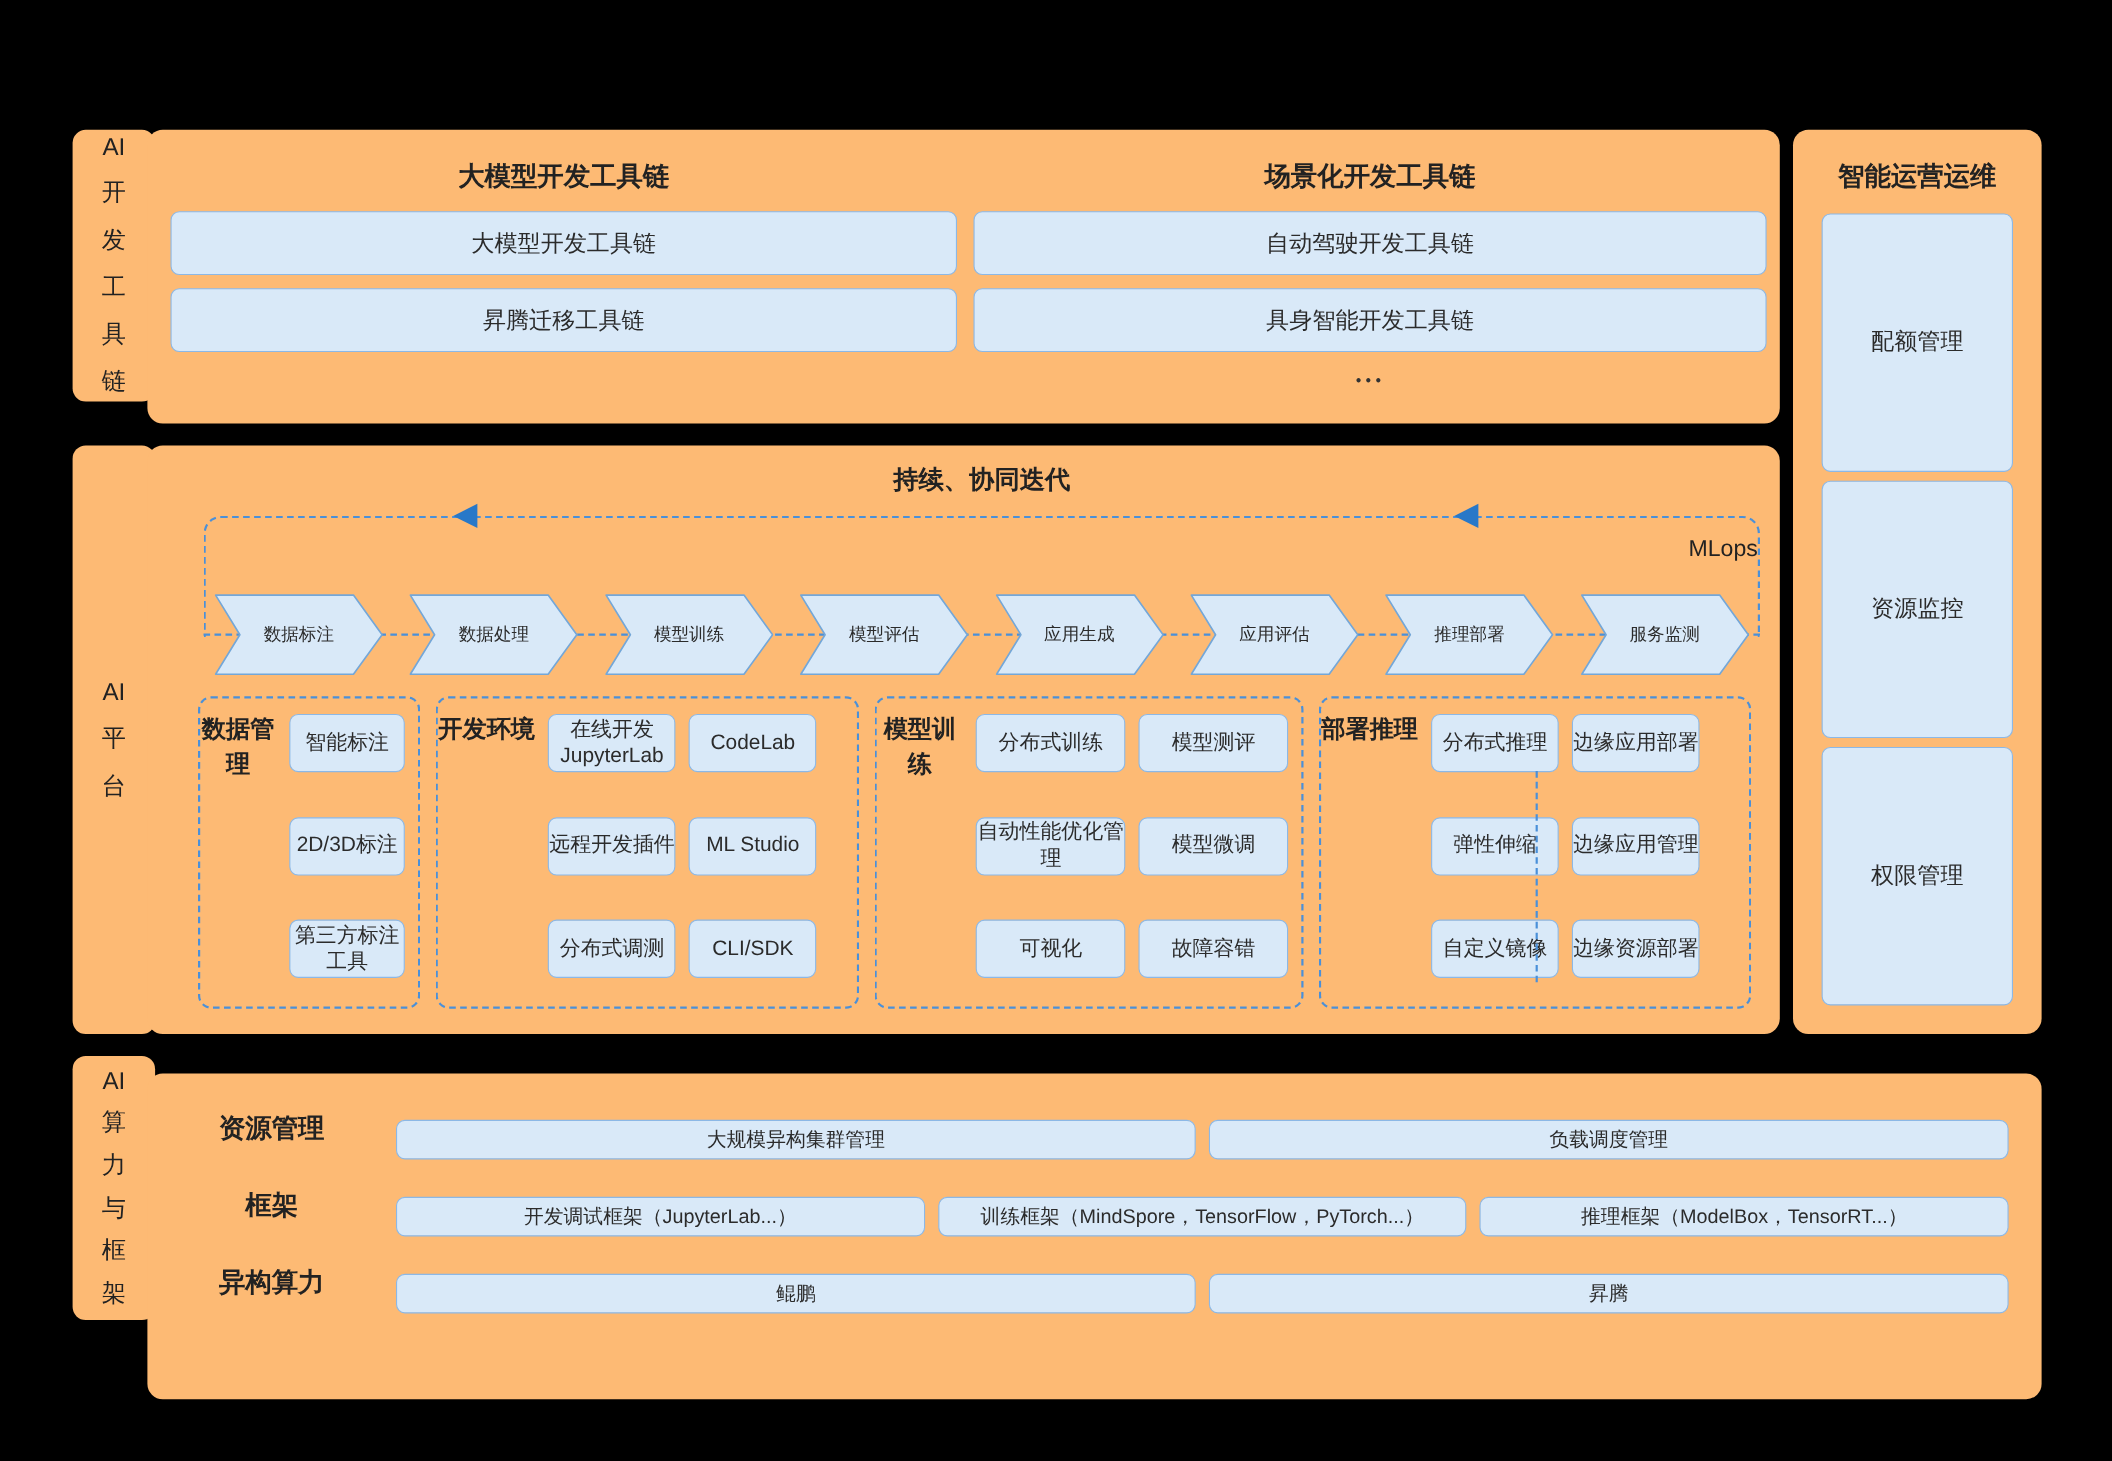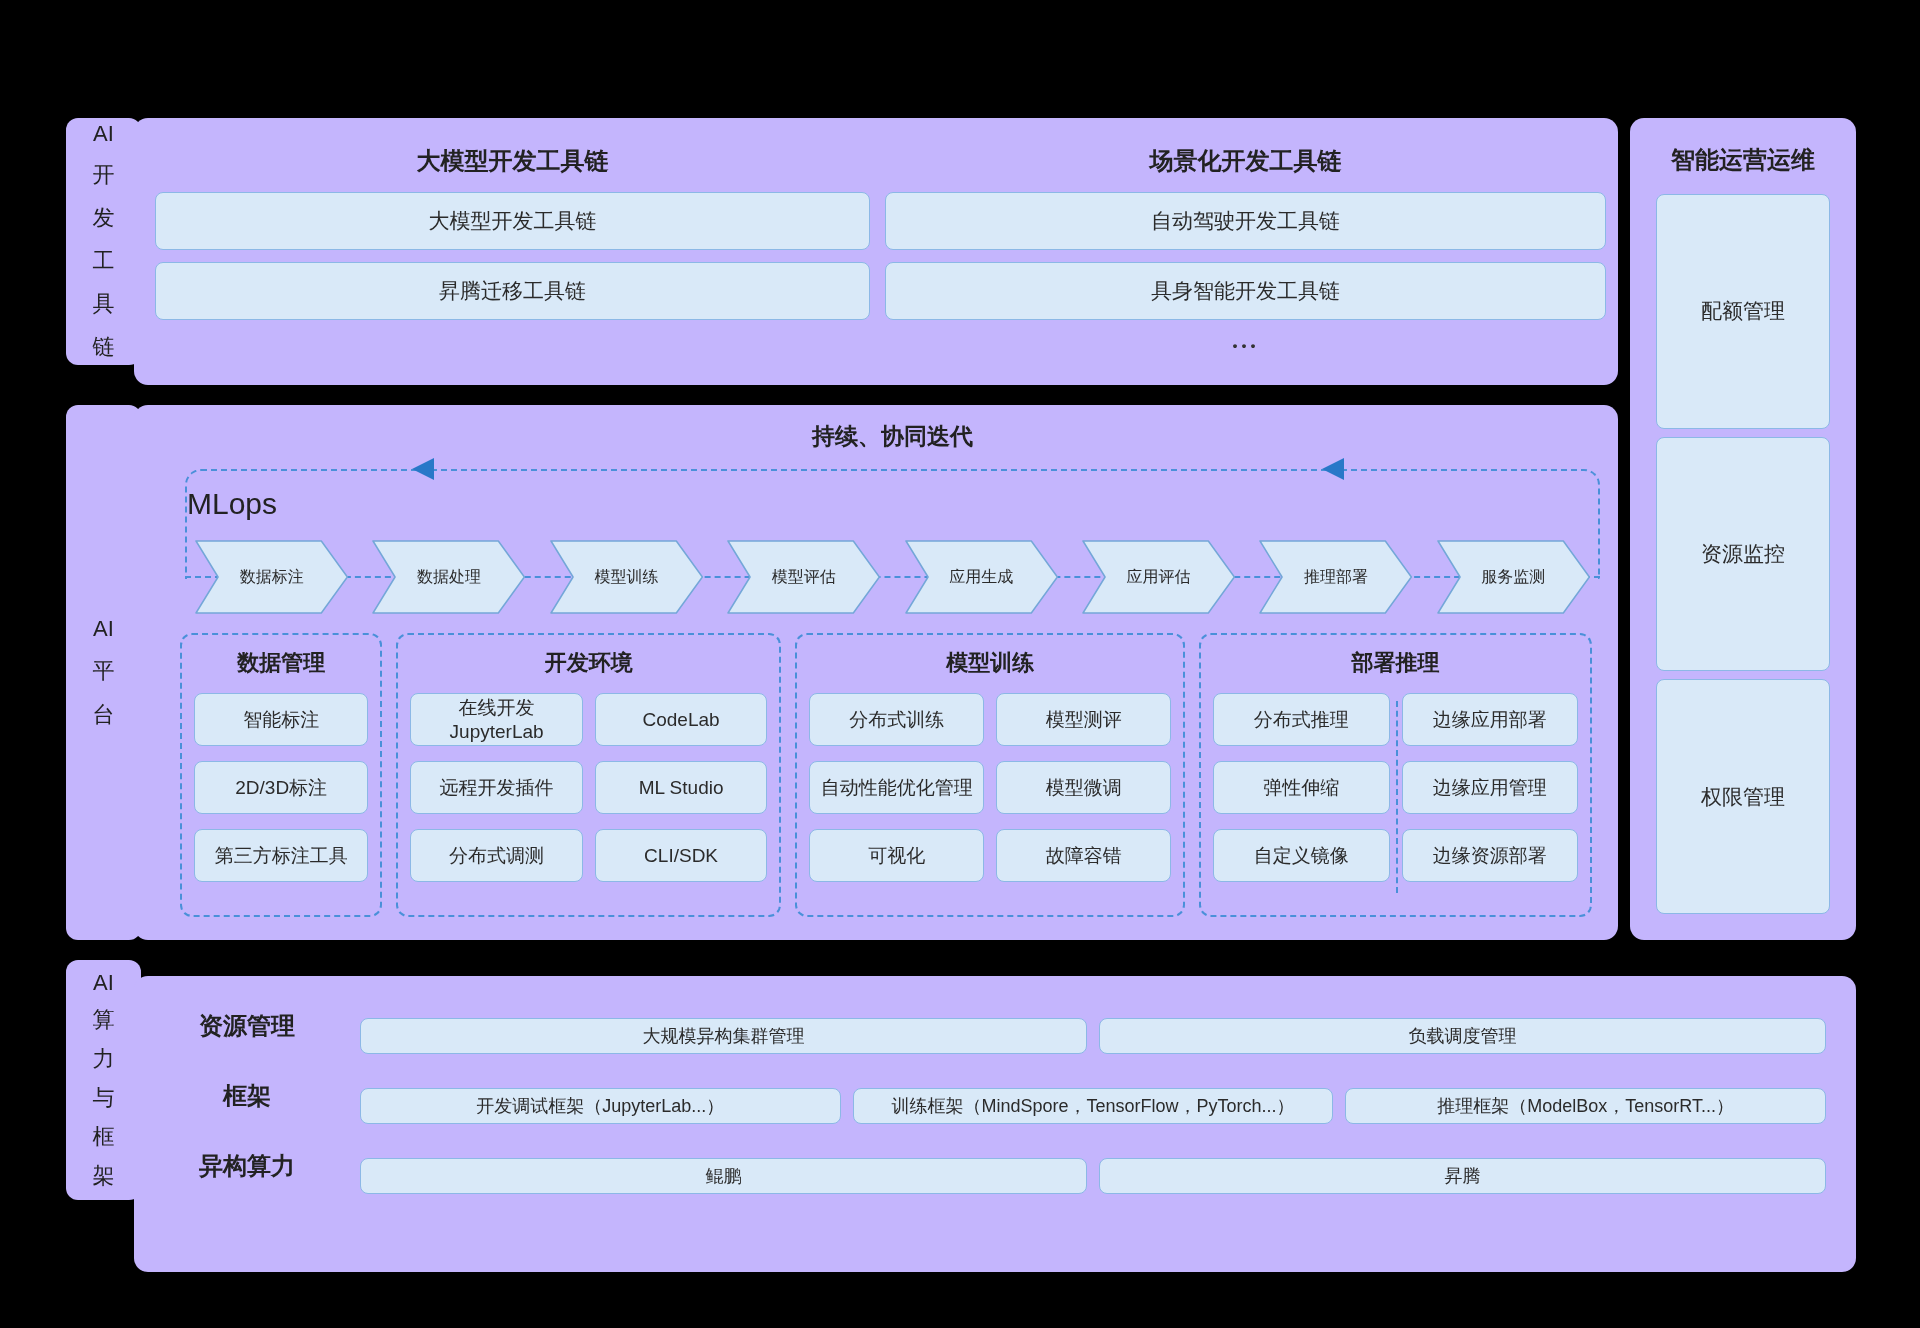--- a/index.html
+++ b/index.html
@@ -1,20 +1,20 @@
 <!DOCTYPE html>
 <html><head>
 <meta charset="utf-8">
 <style>
   html,body{margin:0;padding:0;background:#000;}
   body{
     width:1920px;height:1328px;position:relative;overflow:hidden;
     font-family:"Liberation Sans","DejaVu Sans",sans-serif;color:#2b2b2b;
   }
-  .panel{position:absolute;background:#c4b5fd;border-radius:14px;box-sizing:border-box;}
+  .panel{position:absolute;background:#fdba74;border-radius:14px;box-sizing:border-box;}
   
   .vlabel{display:flex;flex-direction:column;align-items:center;justify-content:center;
           font-size:22px;font-weight:500;color:#222;border-radius:12px;}
   #rail-1{left:66px;top:118px;width:75px;height:247px;gap:13px;}
   #rail-2{left:66px;top:405px;width:75px;height:535px;gap:14px;}
   #rail-3{left:66px;top:960px;width:75px;height:240px;gap:9px;}
   
   .bx{background:#d9e9f8;border:1px solid #8cb8e6;border-radius:8px;
       display:flex;align-items:center;justify-content:center;text-align:center;
       font-size:20px;line-height:24px;white-space:pre-line;color:#2b2b2b;box-sizing:border-box;}
@@ -27,35 +27,35 @@
   #top-col-2{flex:1;}
   .top-col .hdr{height:34px;line-height:34px;margin-bottom:14px;}
   .top-col .bx{height:58px;margin-bottom:12px;font-size:21px;}
   .ellipsis{text-align:center;font-size:24px;font-weight:700;letter-spacing:3px;height:26px;line-height:16px;color:#333;}
   
   #mid-panel{left:134px;top:405px;width:1484px;height:535px;}
   #iter-label{position:absolute;left:51px;top:16px;width:1415px;text-align:center;
               font-size:23px;font-weight:600;color:#222;}
   #loop-rect{position:absolute;left:51px;top:64px;width:1415px;height:110px;
              border:2px dashed #4a90d9;border-bottom:none;border-radius:16px 16px 0 0;box-sizing:border-box;}
-  #mlops-label{padding-top:16px;text-align:left;font-size:30px;font-weight:500;color:#222;}
+  #mlops-label{padding-top:16px;text-align:right;font-size:21px;font-weight:500;color:#222;}
   .arrow-left{position:absolute;top:-13px;width:0;height:0;
               border-top:11px solid transparent;border-bottom:11px solid transparent;
               border-right:22px solid #2878c8;}
   #loop-arrow-1{left:225px;}
   #loop-arrow-2{left:1135px;}
   #pipe-line{position:absolute;left:51px;top:171px;width:1415px;border-top:2px dashed #4a90d9;}
   #chevrons{position:absolute;left:61px;top:135px;width:1395px;height:74px;display:flex;gap:24px;}
   .chev{position:relative;flex:1;}
   .chev svg{position:absolute;inset:0;width:100%;height:100%;}
   .chev span{position:absolute;inset:0;display:flex;align-items:center;justify-content:center;
              font-size:16px;color:#2b2b2b;}
   #groups{position:absolute;left:46px;top:228px;width:1412px;height:284px;display:flex;gap:14px;}
   .group{border:2px dashed #4a90d9;border-radius:12px;box-sizing:border-box;
-         position:relative;display:flex;flex-direction:column;}
+         position:relative;display:flex;flex-direction:row;}
   #group-1{flex:200;}#group-2{flex:384;}#group-3{flex:389;}#group-4{flex:392;}
   .group .hdr{margin-top:12px;height:32px;line-height:32px;font-size:22px;}
   .gboxes{display:grid;grid-template-columns:1fr 1fr;column-gap:12px;row-gap:15px;padding:14px 12px 0 12px;}
   #group-1 .gboxes{grid-template-columns:1fr;}
   #group-4 .gboxes{}
   .gboxes .bx{height:53px;font-size:19px;}
   .gdivider{position:absolute;left:50%;top:66px;bottom:22px;border-left:2px dashed #4a90d9;}
   
   #right-panel{left:1630px;top:118px;width:226px;height:822px;display:flex;flex-direction:column;}
   #right-panel .hdr{margin-top:26px;}

